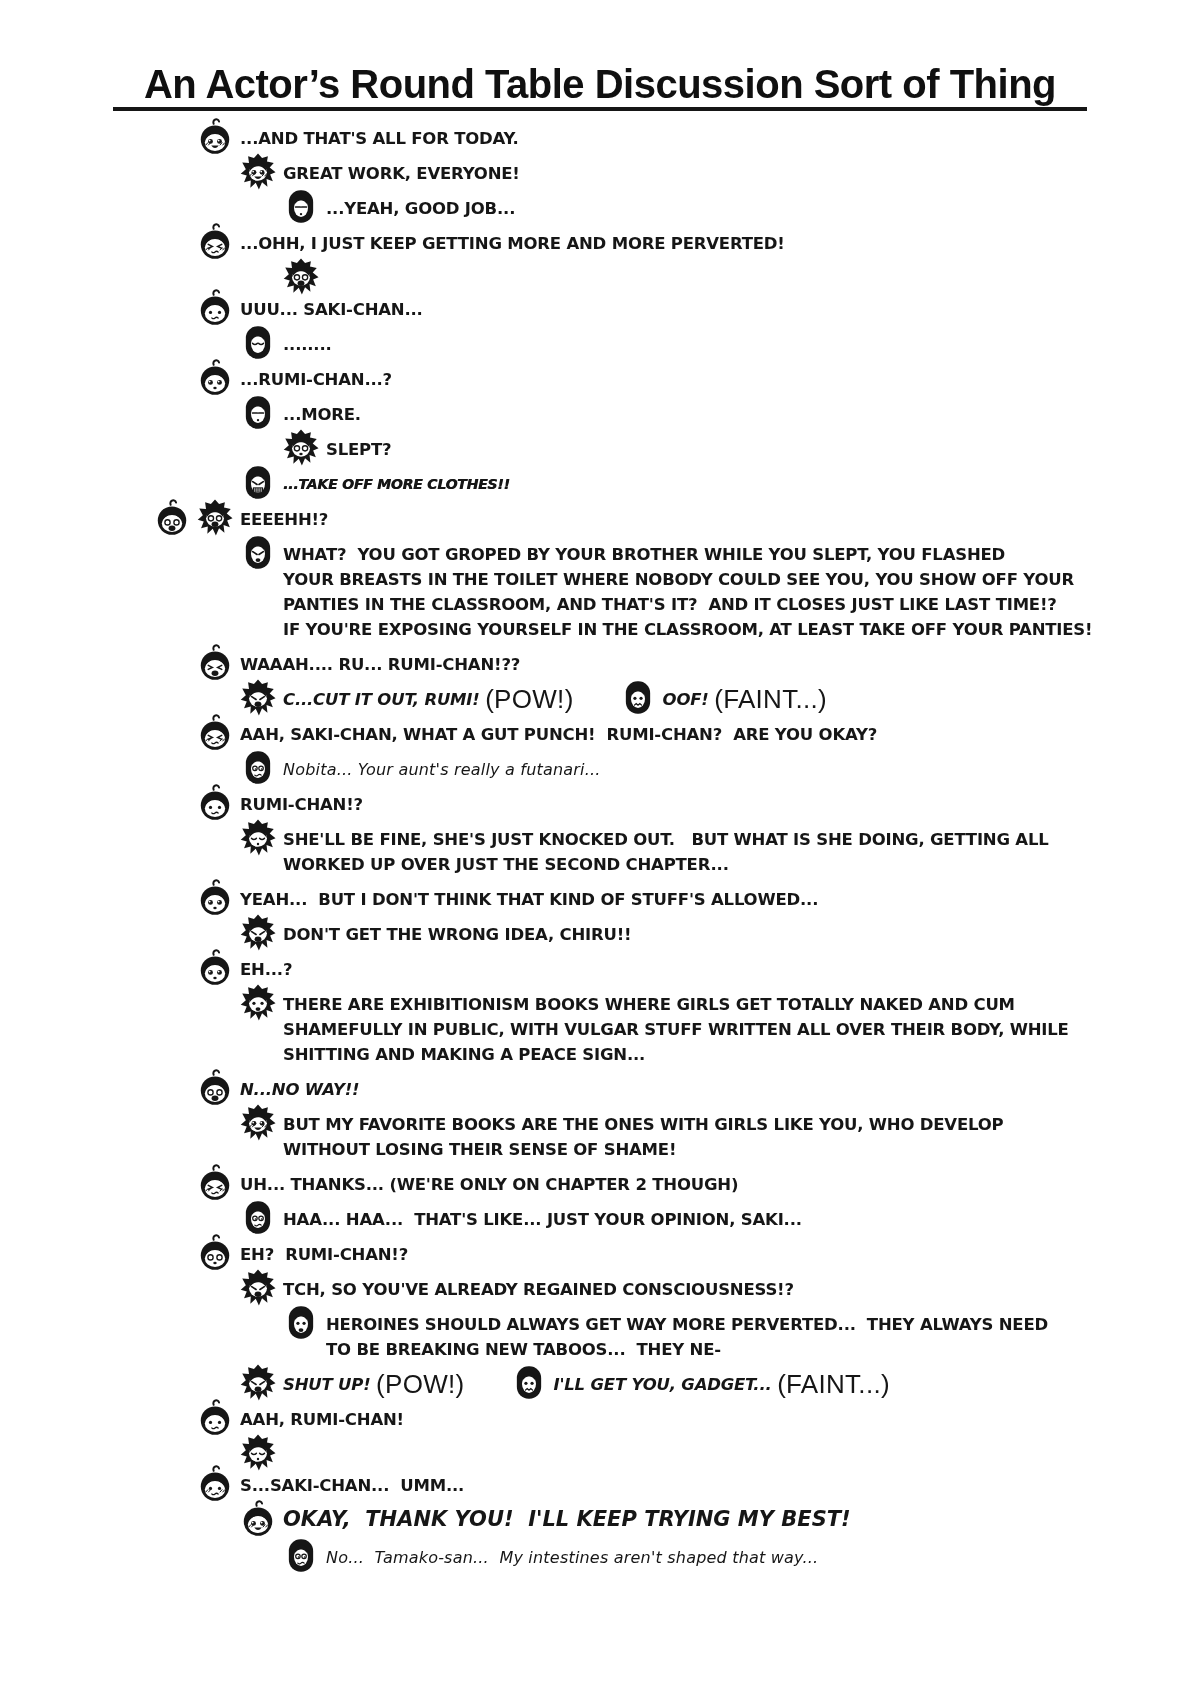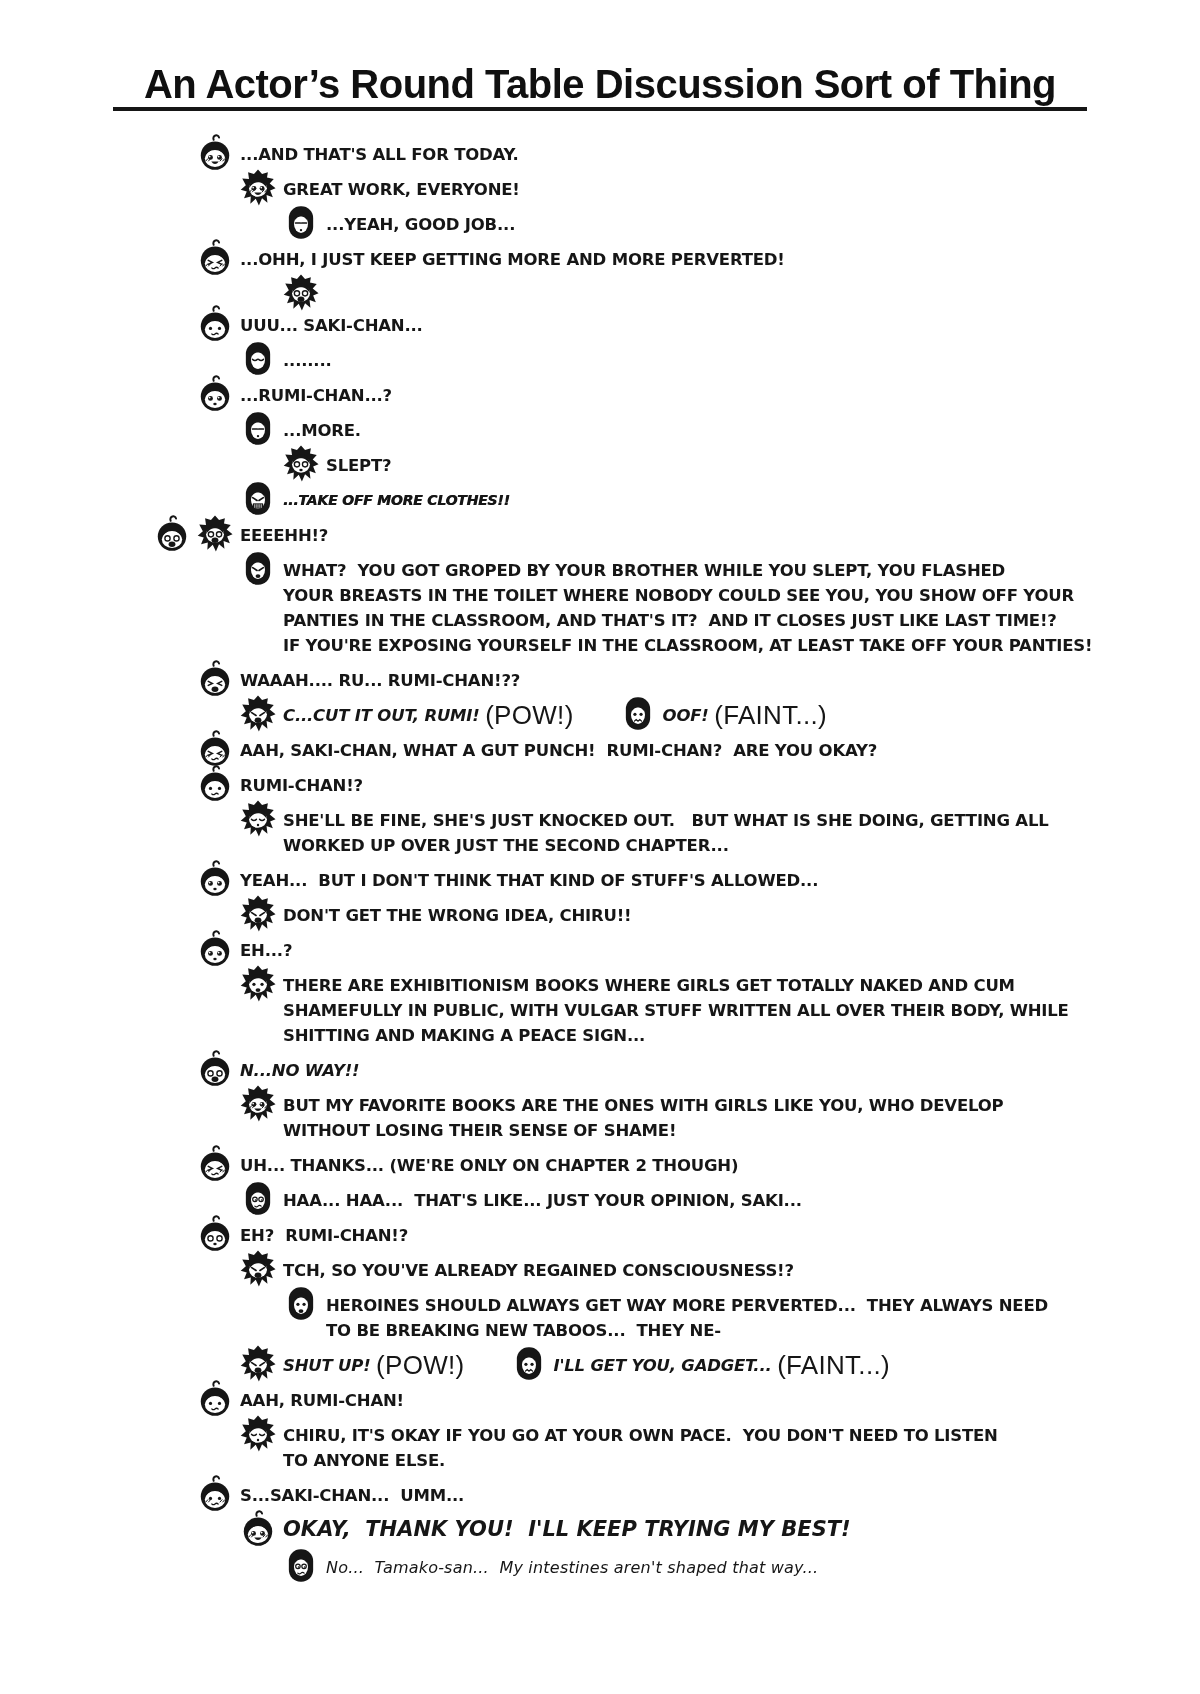--- a/index.html
+++ b/index.html
@@ -12,21 +12,21 @@
   .titlewrap{
     margin:62px auto 0 auto;width:974px;
     border-bottom:4px solid #161616;
   }
   h1.title{
     margin:0;text-align:center;
     font-family:"Liberation Sans",sans-serif;
     font-weight:bold;font-size:40px;letter-spacing:-0.5px;
     color:#101010;
   }
-  .dialogue{margin-left:118px;width:1062px;padding-top:24px;}
+  .dialogue{margin-left:118px;width:1062px;padding-top:8px;}
   .line{display:flex;align-items:flex-start;flex-wrap:nowrap;margin-bottom:3px;}
   .ind0{margin-left:36px}
   .ind1{margin-left:79px}
   .ind2{margin-left:122px}
   .ind3{margin-left:165px}
   .icon{
     width:36px;height:38px;flex:0 0 36px;
     margin:-2px 7px -8px 0;
   }
   .icon svg{display:block;width:36px;height:38px;}
@@ -308,20 +308,35 @@
             <path d="M8.6,26 C9.6,15.5 14.5,11.5 20,11.5 C25.5,11.5 30.4,15.5 31.4,26 C27.2,19.8 23.8,18.2 20,18.2 C16.2,18.2 12.8,19.8 8.6,26 Z" fill="#161616"></path>
             <path d="M12.5,24.8 L17,27 L12.5,29.2" fill="none" stroke="#161616" stroke-width="1.7" stroke-linecap="round"></path>
             <path d="M27.5,24.8 L23,27 L27.5,29.2" fill="none" stroke="#161616" stroke-width="1.7" stroke-linecap="round"></path>
             <path d="M16.5,33.2 q1.75,1.6 3.5,0 q1.75,-1.6 3.5,0" fill="none" stroke="#161616" stroke-width="1.4" stroke-linecap="round"></path>
             <path d="M9.8,31 l2.2,-2.5 M12.8,31 l2.2,-2.5" stroke="#161616" stroke-width="1.1" stroke-linecap="round"></path>
             <path d="M25.6,31 l2.2,-2.5 M28.6,31 l2.2,-2.5" stroke="#161616" stroke-width="1.1" stroke-linecap="round"></path>
           </svg>
         </span>
         <span class="txt">AAH, SAKI-CHAN, WHAT A GUT PUNCH!  RUMI-CHAN?  ARE YOU OKAY?</span>
       </div>
+      <div class="line ind2">
+        <span class="icon">
+          <svg viewBox="0 0 40 42" xmlns="http://www.w3.org/2000/svg">
+            <rect x="6.5" y="3.5" width="27" height="36" rx="13" fill="#161616"></rect>
+            <ellipse cx="20" cy="23" rx="7.8" ry="10.2" fill="#fff"></ellipse>
+            <path d="M12.5,20 C13,12.5 16,9.5 20,9.5 C24,9.5 27,12.5 27.5,20 C24.5,15.5 22.5,14.8 20,14.8 C17.5,14.8 15.5,15.5 12.5,20 Z" fill="#161616"></path>
+            <circle cx="16.6" cy="22.5" r="2.5" fill="none" stroke="#161616" stroke-width="1.3"></circle>
+            <circle cx="17.3" cy="23.2" r="0.9" fill="#161616"></circle>
+            <circle cx="23.4" cy="22.5" r="2.5" fill="none" stroke="#161616" stroke-width="1.3"></circle>
+            <circle cx="24.099999999999998" cy="23.2" r="0.9" fill="#161616"></circle>
+            <path d="M16.5,30 q1.75,1.6 3.5,0 q1.75,-1.6 3.5,0" fill="none" stroke="#161616" stroke-width="1.4" stroke-linecap="round"></path>
+          </svg>
+        </span>
+        <span class="txt hand">Nobita... Your aunt's really a futanari...</span>
+      </div>
       <div class="line ind1">
         <span class="icon">
           <svg viewBox="0 0 40 42" xmlns="http://www.w3.org/2000/svg">
             <path d="M18.5,7.5 C16.5,2.5 23.5,0.5 24.5,5" fill="none" stroke="#161616" stroke-width="2.2" stroke-linecap="round"></path>
             <circle cx="20" cy="25" r="15.8" fill="#161616"></circle>
             <ellipse cx="20" cy="28.2" rx="11.3" ry="9.4" fill="#fff"></ellipse>
             <path d="M8.6,26 C9.6,15.5 14.5,11.5 20,11.5 C25.5,11.5 30.4,15.5 31.4,26 C27.2,19.8 23.8,18.2 20,18.2 C16.2,18.2 12.8,19.8 8.6,26 Z" fill="#161616"></path>
             <circle cx="15" cy="27" r="1.8" fill="#161616"></circle>
             <circle cx="25" cy="27" r="1.8" fill="#161616"></circle>
             <path d="M16.5,33.2 q1.75,1.6 3.5,0 q1.75,-1.6 3.5,0" fill="none" stroke="#161616" stroke-width="1.4" stroke-linecap="round"></path>
@@ -551,22 +566,20 @@
         <span class="icon">
           <svg viewBox="0 0 40 42" xmlns="http://www.w3.org/2000/svg">
             <path d="M20,1.5 L24.5,6.5 L31,4.5 L30,10.5 L37.5,12 L33,17 L39.5,22.5 L33.5,25 L36.5,32.5 L29.5,30 L30.5,38.5 L24.5,33.5 L21,41.5 L17.5,34 L11.5,39.5 L12,31.5 L4.5,33.5 L7.5,26 L0.8,24 L6.5,19 L2.5,11.5 L10,12 L9,4.5 L15.5,6.5 Z" fill="#161616"></path>
             <ellipse cx="20" cy="22.5" rx="10" ry="9.3" fill="#fff"></ellipse>
             <path d="M10.2,22 C11,14.5 15,11.3 20,11.3 C25,11.3 29,14.5 29.8,22 C26,16.8 23,15.8 20,15.8 C17,15.8 14,16.8 10.2,22 Z" fill="#161616"></path>
             <path d="M12.8,22.5 Q15.5,24.9 18.2,22.5" fill="none" stroke="#161616" stroke-width="1.6" stroke-linecap="round"></path>
             <path d="M21.8,22.5 Q24.5,24.9 27.2,22.5" fill="none" stroke="#161616" stroke-width="1.6" stroke-linecap="round"></path>
             <circle cx="20" cy="28.8" r="1.3" fill="#161616"></circle>
           </svg>
         </span>
-        <span class="txt">CHIRU, IT'S OKAY IF YOU GO AT YOUR OWN PACE.  YOU DON'T NEED TO LISTEN
-TO ANYONE ELSE.</span>
       </div>
       <div class="line ind1">
         <span class="icon">
           <svg viewBox="0 0 40 42" xmlns="http://www.w3.org/2000/svg">
             <path d="M18.5,7.5 C16.5,2.5 23.5,0.5 24.5,5" fill="none" stroke="#161616" stroke-width="2.2" stroke-linecap="round"></path>
             <circle cx="20" cy="25" r="15.8" fill="#161616"></circle>
             <ellipse cx="20" cy="28.2" rx="11.3" ry="9.4" fill="#fff"></ellipse>
             <path d="M8.6,26 C9.6,15.5 14.5,11.5 20,11.5 C25.5,11.5 30.4,15.5 31.4,26 C27.2,19.8 23.8,18.2 20,18.2 C16.2,18.2 12.8,19.8 8.6,26 Z" fill="#161616"></path>
             <circle cx="15" cy="27" r="1.8" fill="#161616"></circle>
             <circle cx="25" cy="27" r="1.8" fill="#161616"></circle>

